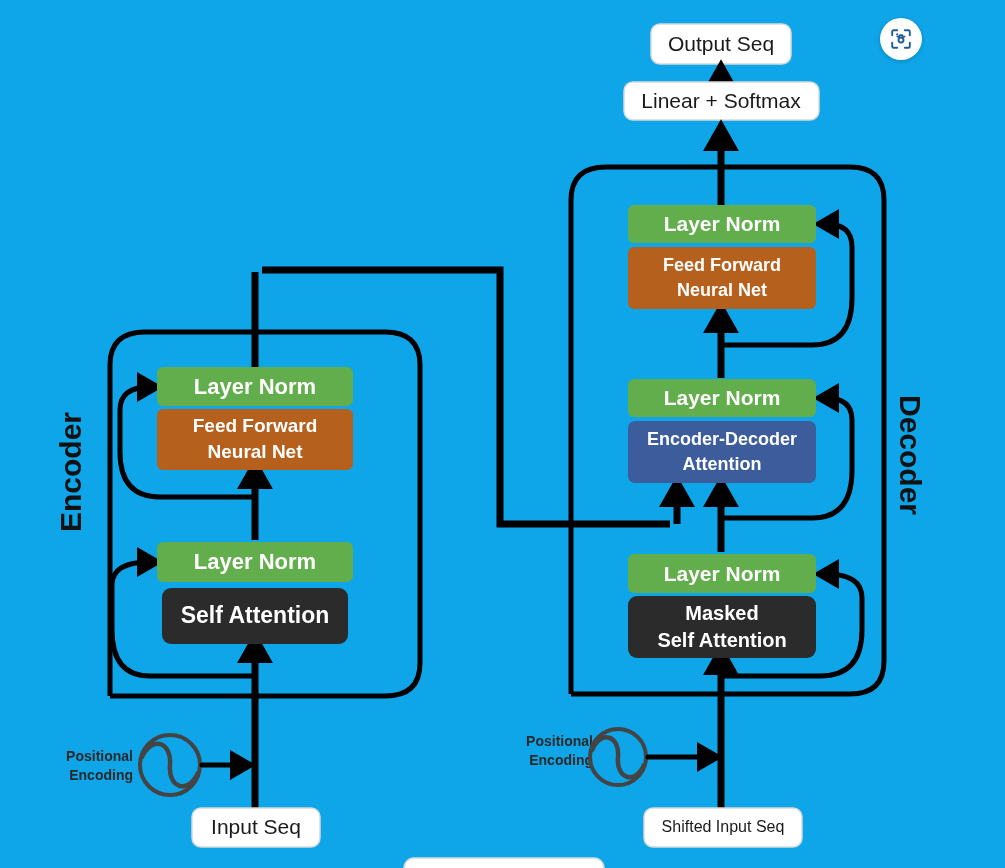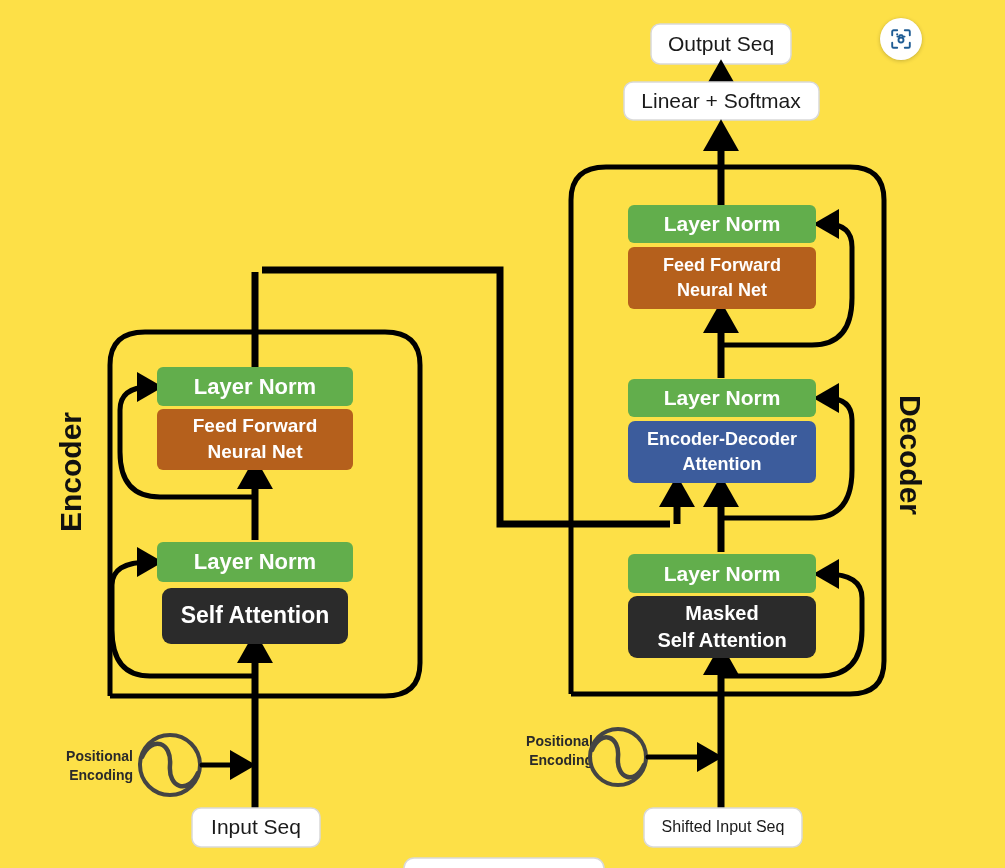--- a/index.html
+++ b/index.html
@@ -1,21 +1,21 @@
 <!DOCTYPE html>
 <html><head>
 <meta charset="utf-8">
 <style>
   html,body{margin:0;padding:0;background:#ffffff;}
   body{
     width:1005px;height:868px;overflow:hidden;
     font-family:"Liberation Sans", sans-serif;
     position:relative;
   }
-  #stage{position:relative;width:1005px;height:868px;background:#fde047;}
+  #stage{position:relative;width:1005px;height:868px;background:#0ea5e9;}
   #diagram{position:absolute;left:0;top:0;width:1005px;height:868px;}
 
   
   .lens-btn{
     position:absolute;left:880px;top:18px;width:42px;height:42px;
     border-radius:50%;background:#ffffff;
     box-shadow:0 1px 4px rgba(0,0,0,.20), 0 0 0 .5px rgba(0,0,0,.04);
     display:flex;align-items:center;justify-content:center;
     cursor:pointer;
   }

